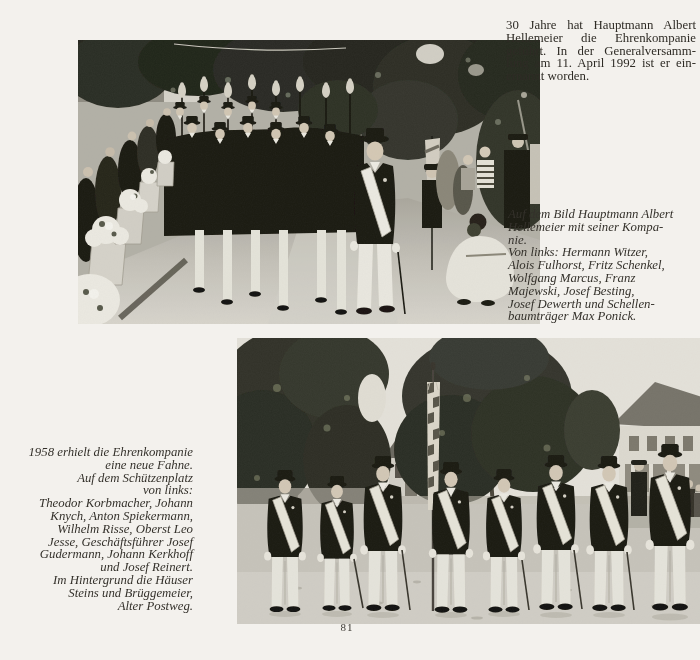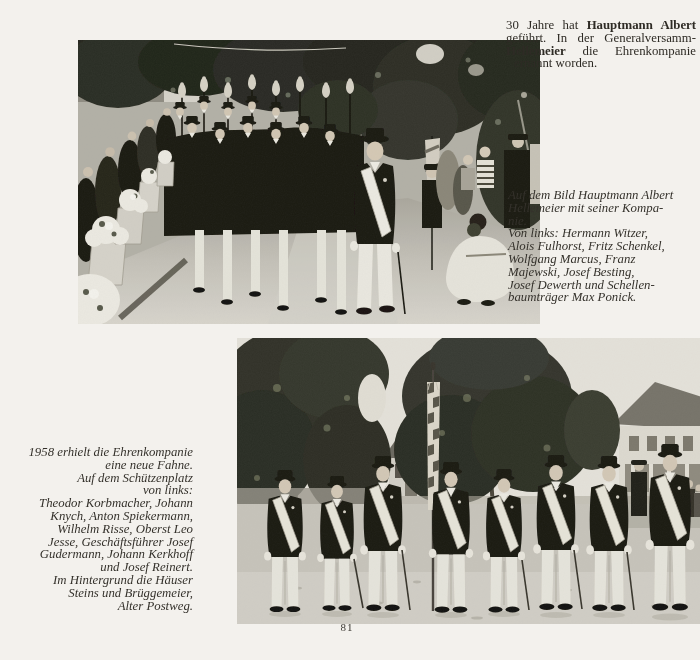--- a/index.html
+++ b/index.html
@@ -12,28 +12,28 @@
   .photo{position:absolute;overflow:hidden;background:#b5b2a9;}
   .photo svg{display:block;}
   #photo-top{left:38px;top:24px;width:462px;height:284px;}
   #photo-bottom{left:197px;top:322px;width:468px;height:286px;}
 
   .intro{
     position:absolute;left:506px;top:19px;width:190px;
     font-size:12.8px;line-height:12.8px;color:#2e2b25;
   }
   .jline{white-space:nowrap;text-align:justify;text-align-last:justify;}
-  .jline.last{text-align-last:left;margin-left:8px;}
-  .jline b{font-weight:bold;}
+  .jline.last{text-align-last:left;}
+  .jline b{font-weight:normal;}
 
   .caption{
     font-style:italic;font-size:12.8px;line-height:12.8px;
     white-space:pre-line;color:#34312b;
   }
-  #caption-right{position:absolute;left:508px;top:189px;width:188px;text-align:left;}
+  #caption-right{position:absolute;left:508px;top:208px;width:188px;text-align:left;}
   #caption-left{position:absolute;left:16px;top:446px;width:177px;text-align:right;}
 
   .page-number{
     position:absolute;left:327px;top:621px;width:40px;
     text-align:center;font-size:11px;letter-spacing:1px;color:#3a3731;
   }
   .bleed{
     position:absolute;left:596px;top:338px;width:96px;height:90px;
     opacity:.12;filter:blur(1.5px);pointer-events:none;
   }
@@ -249,22 +249,23 @@
       <ellipse cx="410" cy="263" rx="7" ry="3" fill="#14130e"></ellipse>
     </g>
   </g>
   <rect width="462" height="284" filter="url(#grain1)" opacity="0.10"></rect>
   <rect width="462" height="284" fill="#8b7f6a" opacity="0.04"></rect>
 </svg>
 </figure>
 
 <div class="intro">
   <div class="jline"><span>30 Jahre hat </span><b>Hauptmann Albert</b><span></span></div>
+  <div class="jline"><span></span><b>Hellemeier</b><span> die Ehrenkompanie</span></div>
   <div class="jline"><span>geführt. In der Generalversamm-</span></div>
-  <div class="jline"><span></span><b>Hellemeier</b><span> die Ehrenkompanie</span></div>
+  <div class="jline"><span>lung am 11. April 1992 ist er ein-</span></div>
   <div class="jline last"><span>ernannt worden.</span></div>
 </div>
 
 <div class="caption" id="caption-right">Auf dem Bild Hauptmann Albert
 Hellemeier mit seiner Kompa-
 nie.
 Von links: Hermann Witzer,
 Alois Fulhorst, Fritz Schenkel,
 Wolfgang Marcus, Franz
 Majewski, Josef Besting,

